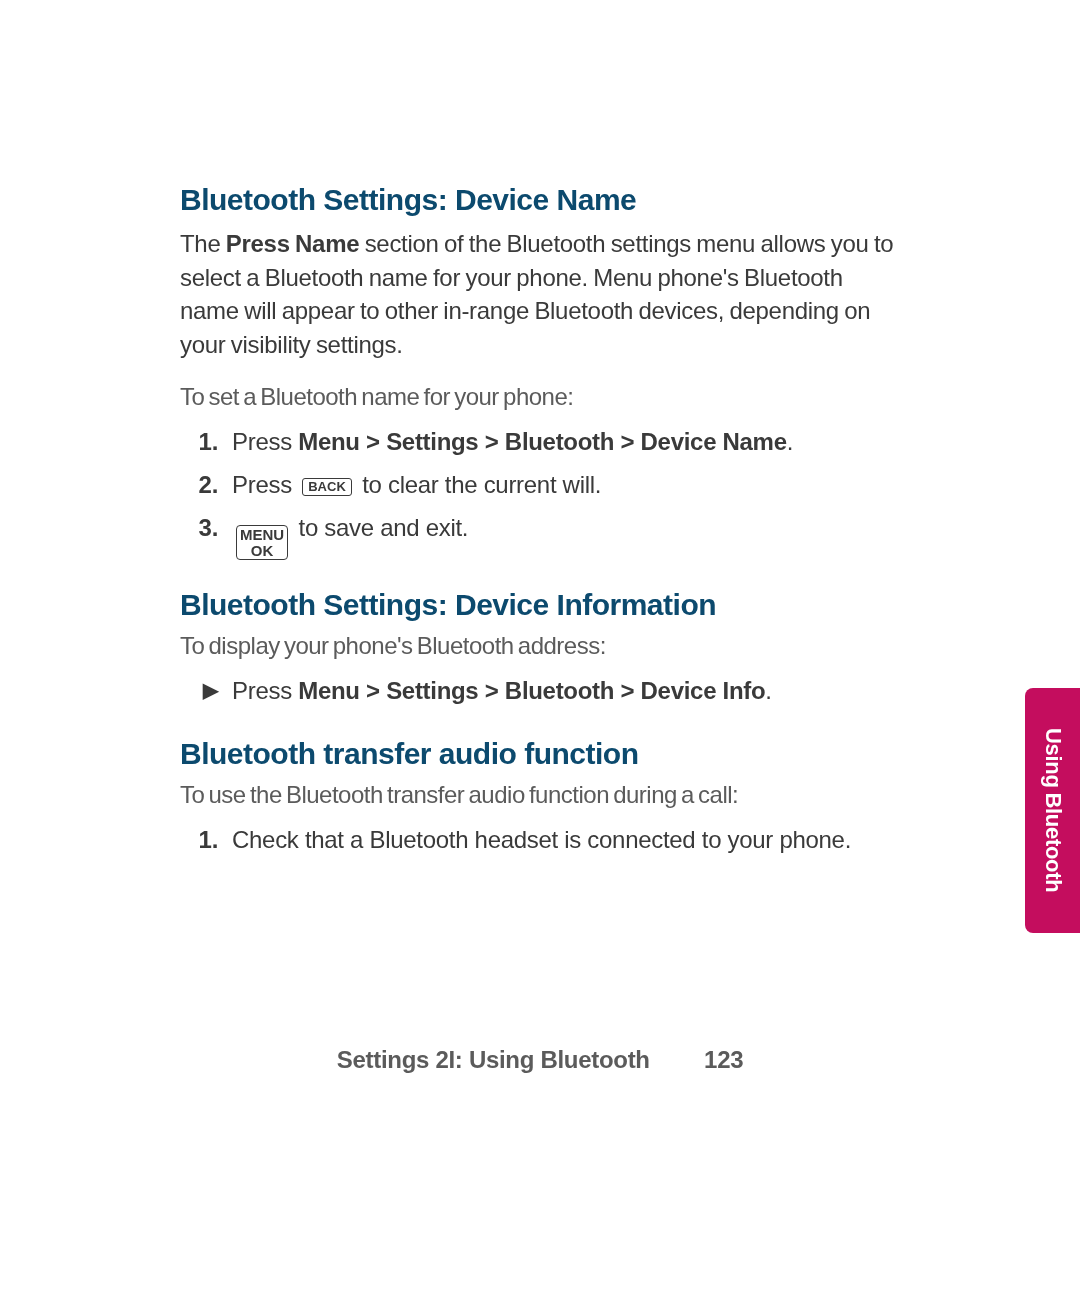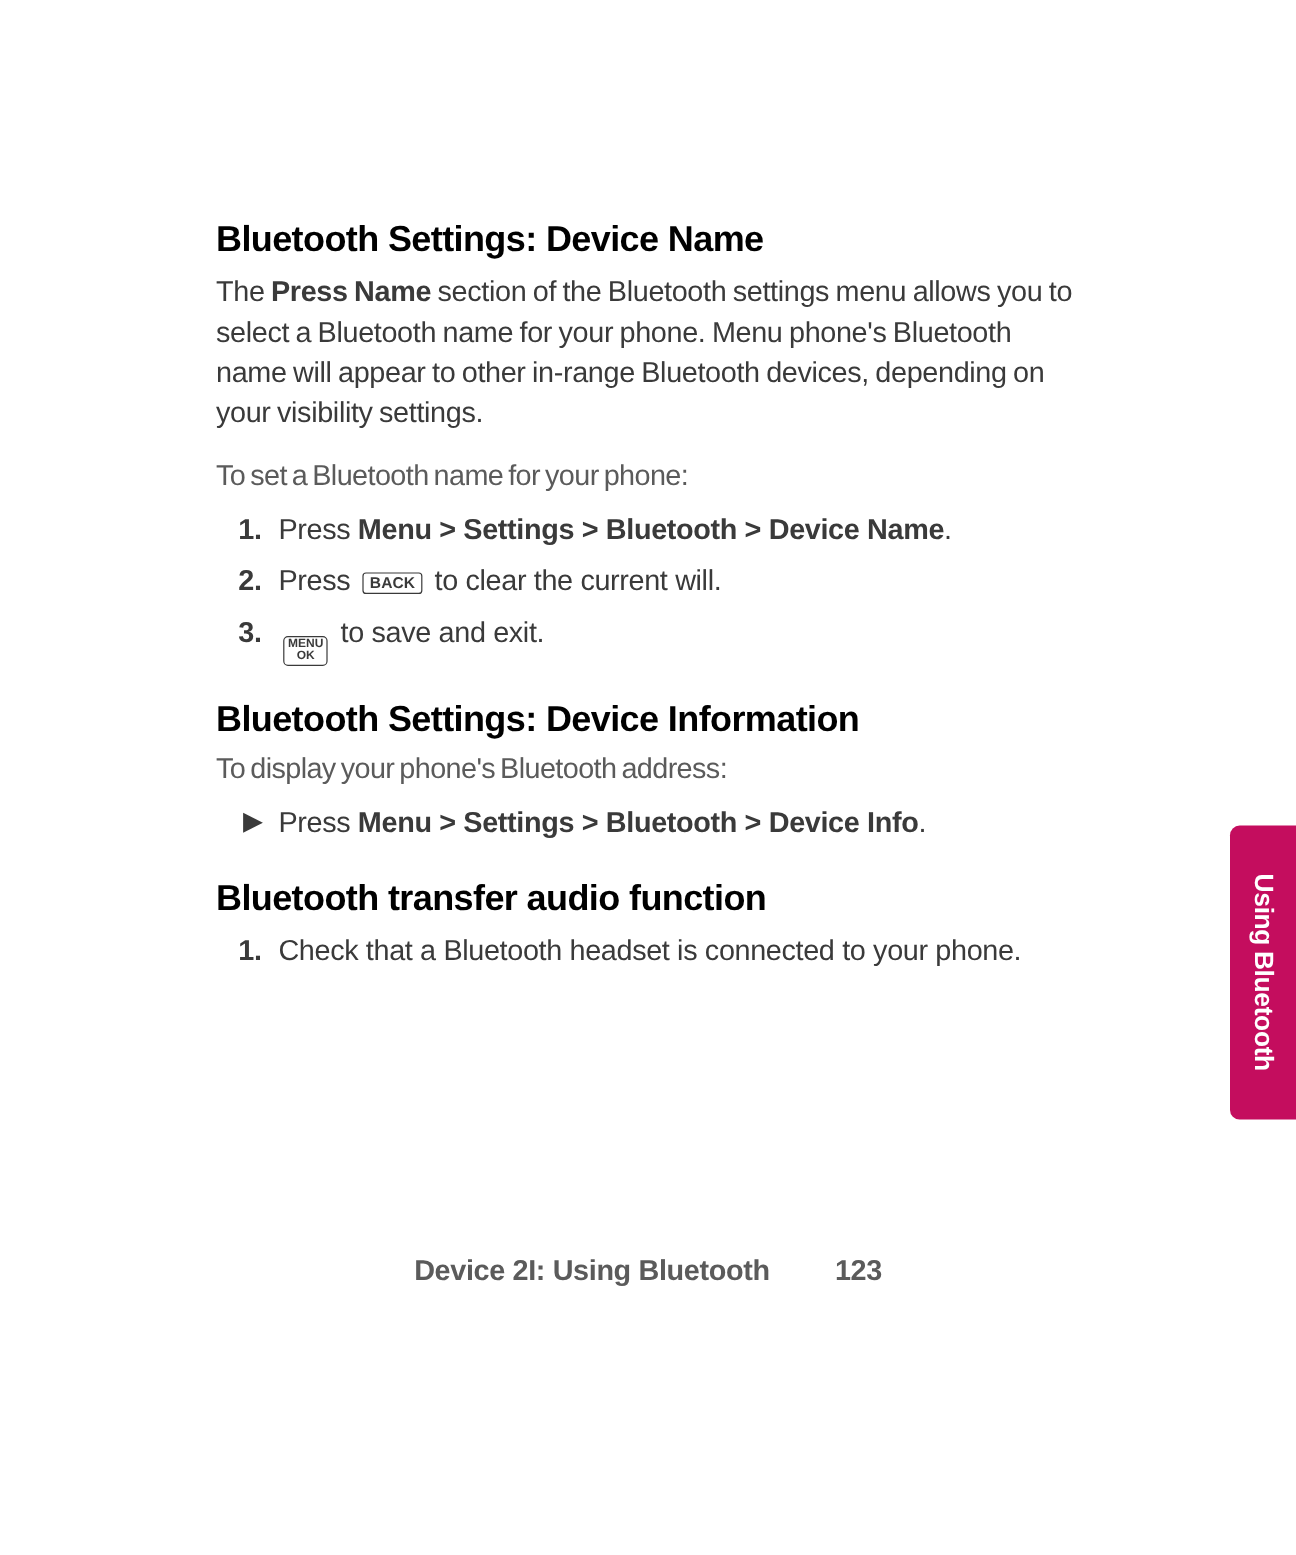--- a/index.html
+++ b/index.html
@@ -9,21 +9,21 @@
       background: #fff;
       font-family: -apple-system, "Segoe UI", Helvetica, Arial, sans-serif;
       position: relative;
       color: #3a3a3a;
     }
     .page {
       padding: 183px 180px 0 180px;
       position: relative;
     }
     h2 {
-      color: #000000;
+      color: #0c4a6e;
       font-weight: 700;
       font-size: 30px;
       letter-spacing: -0.5px;
       margin-bottom: 10px;
     }
     .body-text {
       font-size: 24px;
       line-height: 1.4;
       color: #3a3a3a;
       letter-spacing: -0.3px;
@@ -72,21 +72,21 @@
       line-height: 1.25;
       margin: 0 4px;
     }
     .key-menuok {
       display: inline-flex;
       flex-direction: column;
       align-items: center;
       justify-content: center;
       border: 1.8px solid #3a3a3a;
       border-radius: 4px;
-      font-size: 10px;
+      font-size: 15px;
       font-weight: 600;
       padding: 1px 3px;
       vertical-align: -4px;
       line-height: 1.05;
       letter-spacing: 0;
       margin: 0 4px;
     }
     .arrow-marker {
       font-weight: 700;
       width: 52px;
@@ -177,30 +177,31 @@
         <span class="arrow-marker">▶</span>
         <span class="step-body">
           <span>Press </span><span class="bold">Menu &gt; Settings &gt; Bluetooth &gt; Device Info</span><span>.</span>
         </span>
       </li>
     </ol>
   </div>
 
   <div class="sect3">
     <h2>Bluetooth transfer audio function</h2>
+    <p class="subhead">To use the Bluetooth transfer audio function during a call:</p>
     <ol class="steps">
       <li>
         <span class="step-num">1.</span>
         <span class="step-body">Check that a Bluetooth headset is connected to your phone.</span>
       </li>
     </ol>
   </div>
 
 </div>
 
 <div class="side-tab">
   <span class="side-tab-text">Using Bluetooth</span>
 </div>
 
 <div class="footer">
-  <span>Device 2I: Using Bluetooth</span>
+  <span>Settings 2I: Using Bluetooth</span>
   <span class="pg">123</span>
 </div>
 
 </body></html>

